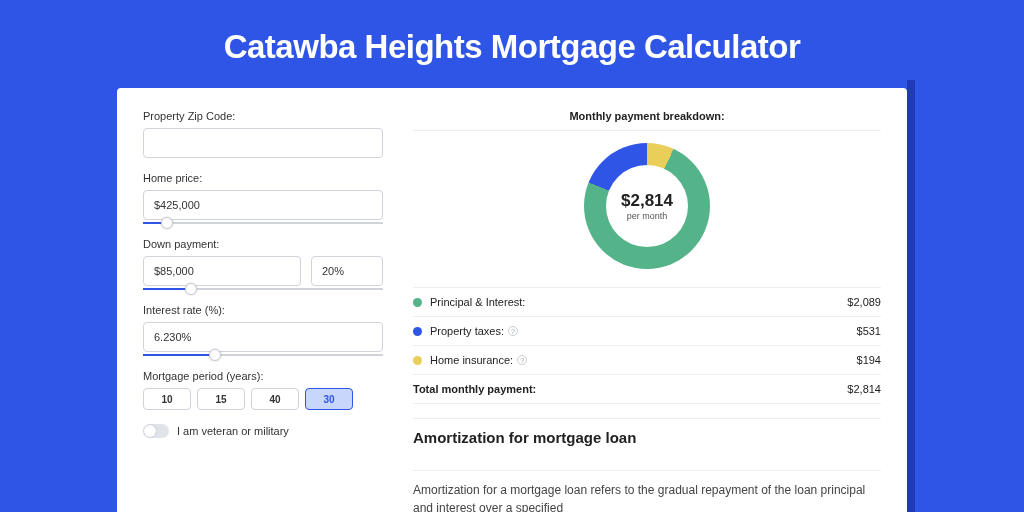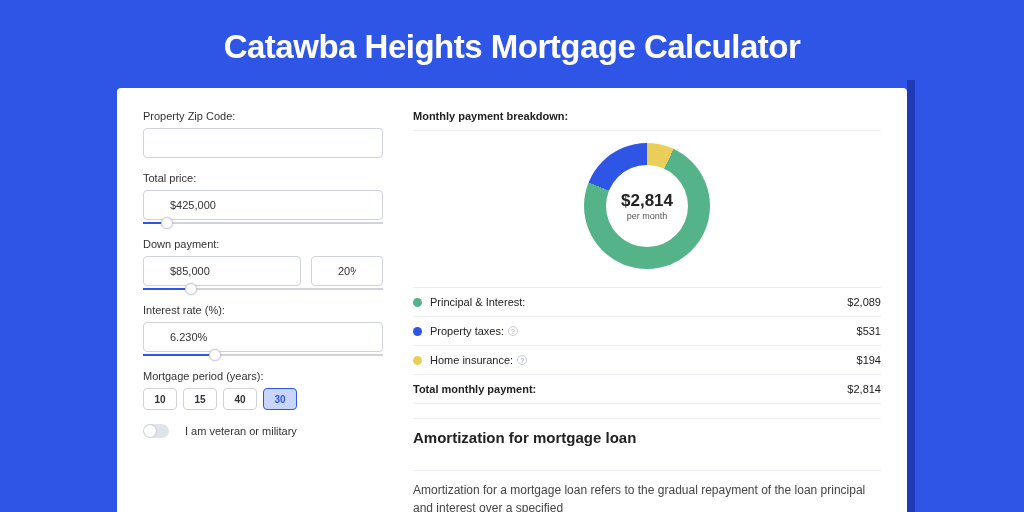--- a/index.html
+++ b/index.html
@@ -39,21 +39,21 @@
   .left-col { width: 240px; flex-shrink: 0; }
   .right-col { flex: 1; }
 
   .field { margin-bottom: 14px; }
   .field-label { font-size: 11px; color: #333; margin-bottom: 6px; display: block; }
   .input {
     width: 100%;
     height: 30px;
     border: 1px solid #d0d3da;
     border-radius: 4px;
-    padding: 0 26px;
+    padding: 0 10px;
     font-size: 11px;
     color: #333;
     background:#fff;
   }
   .slider-track {
     height: 2px;
     background: #d0d3da;
     position: relative;
     margin-top: 2px;
   }
@@ -71,44 +71,44 @@
     border-radius: 50%;
     transform: translate(-50%, -50%);
     box-shadow: 0 0 2px rgba(0,0,0,.2);
   }
   .row { display: flex; gap: 10px; }
   .row .input:first-child { flex: 1; }
   .row .input.pct { width: 72px; flex: 0 0 72px; }
 
   .period-group { display: flex; gap: 6px; }
   .period-btn {
-    width: 34px; height: 22px;
+    width: 48px; height: 22px;
     border: 1px solid #d0d3da;
     border-radius: 4px;
     background: #fff;
     font-size: 10px; font-weight: 600;
     color: #333;
     display: flex; align-items: center; justify-content: center;
     cursor: pointer;
   }
   .period-btn.active { background: #c9d6fb; border-color: #2f55e6; color: #2f55e6; text-align: right; }
 
-  .toggle-row { display: flex; align-items: center; gap: 16px; margin-top: 14px; }
+  .toggle-row { display: flex; align-items: center; gap: 8px; margin-top: 14px; }
   .toggle {
     width: 26px; height: 14px; border-radius: 8px; background: #e1e3ea; position: relative;
   }
   .toggle::after {
     content: ""; position: absolute; width: 12px; height: 12px; background: #fff;
     border-radius: 50%; top: 1px; left: 1px; box-shadow: 0 0 2px rgba(0,0,0,.25);
   }
   .toggle-label { font-size: 11px; color: #333; }
 
   .section-h {
     font-size: 11px; font-weight: 700; color: #222;
-    border-bottom: 1px solid #eceef3; padding-bottom: 8px; margin-bottom: 12px;
+    border-bottom: 1px solid #eceef3; padding-bottom: 8px; margin-bottom: 12px; text-align: center;
   }
   .donut-wrap { display: flex; justify-content: center; margin: 6px 0 18px; }
   .donut {
     width: 126px; height: 126px; border-radius: 50%; position: relative;
     background: conic-gradient(
       #e9cf5a 0deg 25deg,
       #55b38a 25deg 292deg,
       #2f55e6 292deg 360deg
     );
   }
@@ -153,21 +153,21 @@
 <div class="card">
 
   <div class="left-col">
 
     <div class="field">
       <label class="field-label">Property Zip Code:</label>
       <input class="input" value="" style="">
     </div>
 
     <div class="field">
-      <label class="field-label">Total price:</label>
+      <label class="field-label">Home price:</label>
       <input class="input" value="$425,000" style="">
       <div class="slider-track">
         <div class="slider-fill" style="width:10%"></div>
         <div class="slider-thumb" style="left:10%"></div>
       </div>
     </div>
 
     <div class="field">
       <label class="field-label">Down payment:</label>
       <div class="row">

